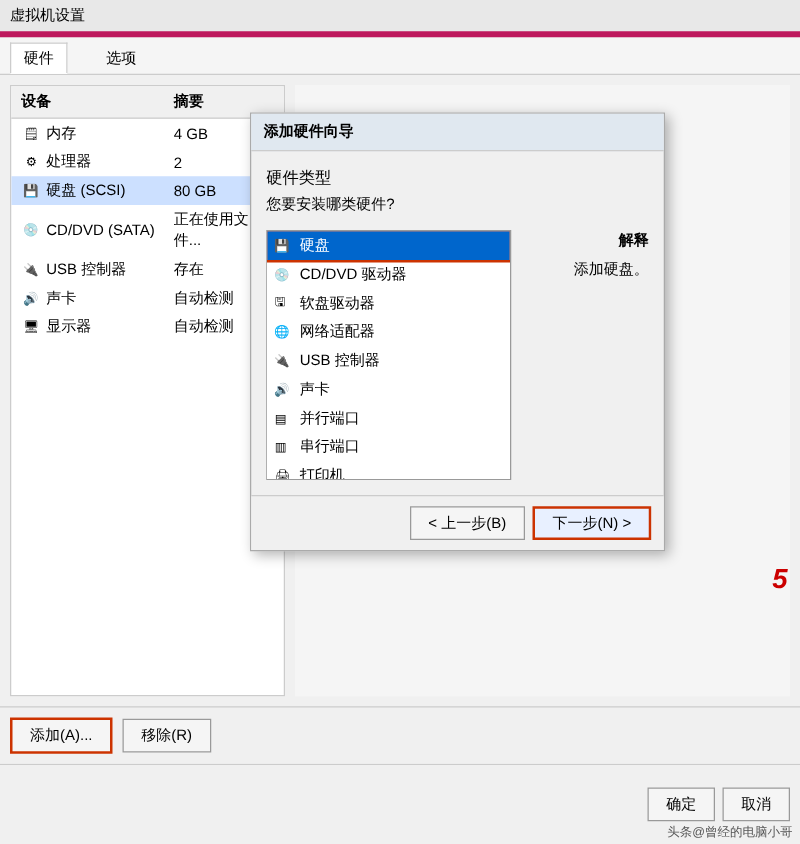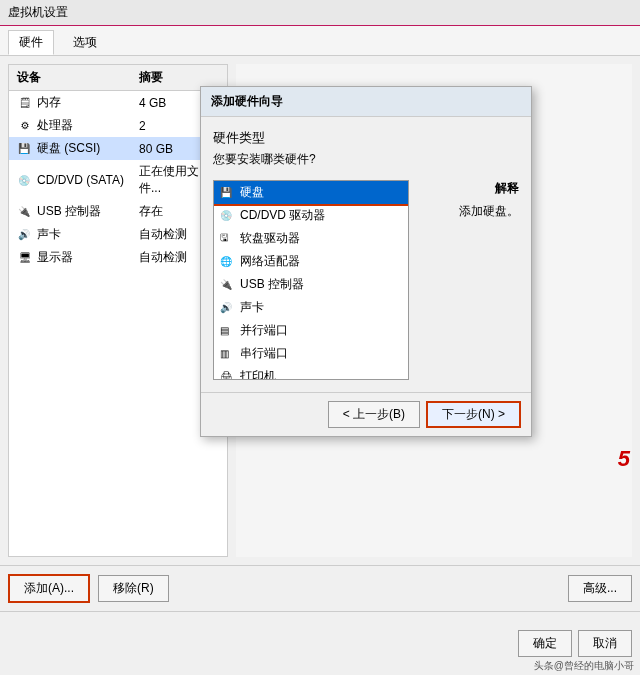--- a/index.html
+++ b/index.html
@@ -19,38 +19,38 @@
       background: #f0f0f0;
       display: flex;
       flex-direction: column;
     }
 
     
     .title-bar {
       background: #e8e8e8;
       padding: 4px 8px;
       font-size: 12px;
-      border-bottom: 1px solid #be185d;
+      border-bottom: 5px solid #be185d;
       display: flex;
       align-items: flex-start;
     }
 
     
     .tab-bar {
       display: flex;
       border-bottom: 1px solid #ccc;
       background: #f5f5f5;
       padding: 4px 8px 0;
     }
     .tab {
       padding: 3px 10px;
       font-size: 12px;
       cursor: pointer;
       border: 1px solid transparent;
-      margin-right: 8px;
+      margin-right: 20px;
     }
     .tab.active {
       background: #fff;
       border-color: #ccc;
       border-bottom-color: #fff;
     }
 
     
     .content-area {
       display: flex;
@@ -433,21 +433,20 @@
 
     <div class="ann-5">5</div>
 
   </div>
 
   <div class="bottom-bar" style="position:relative;">
     <div style="display:flex; gap:8px; align-items:center;">
       <button class="btn" style="border:2px solid #cc3300;">添加(A)...</button>
       <button class="btn">移除(R)</button>
     </div>
-    <button class="btn">高级...</button>
 
   </div>
 
   <div class="ok-cancel-bar">
     <button class="btn">确定</button>
     <button class="btn">取消</button>
   </div>
 
 </div>
 

